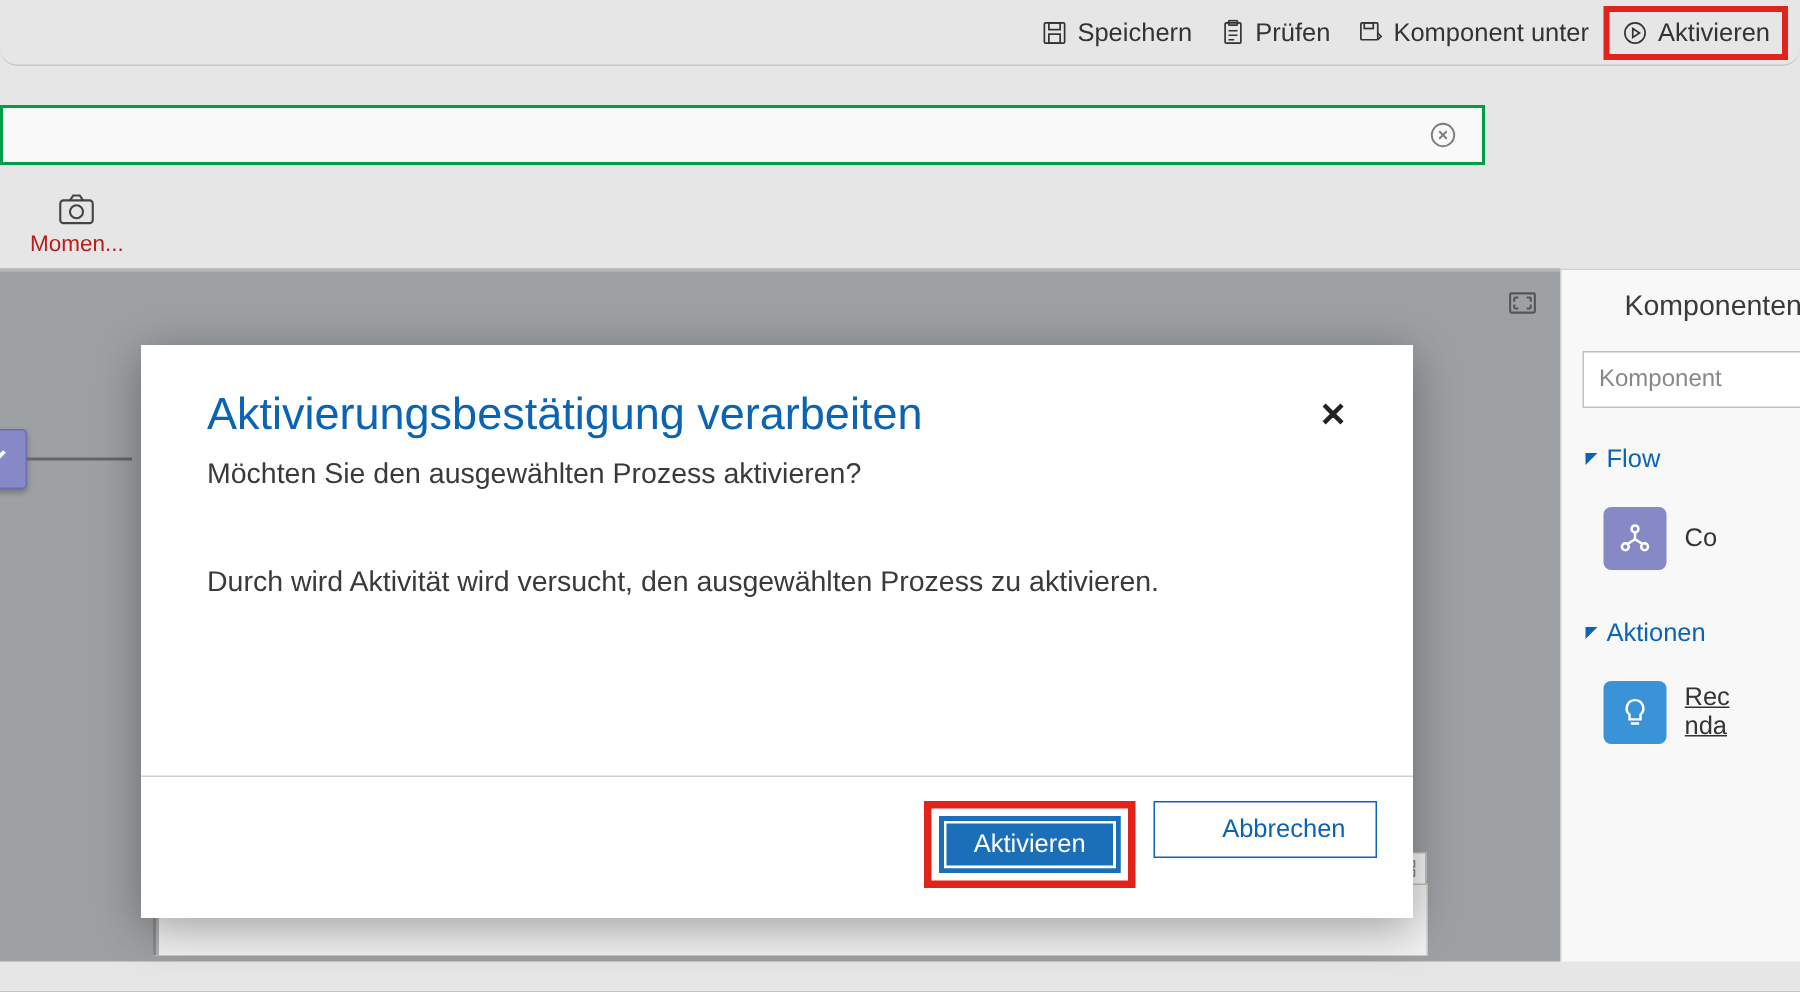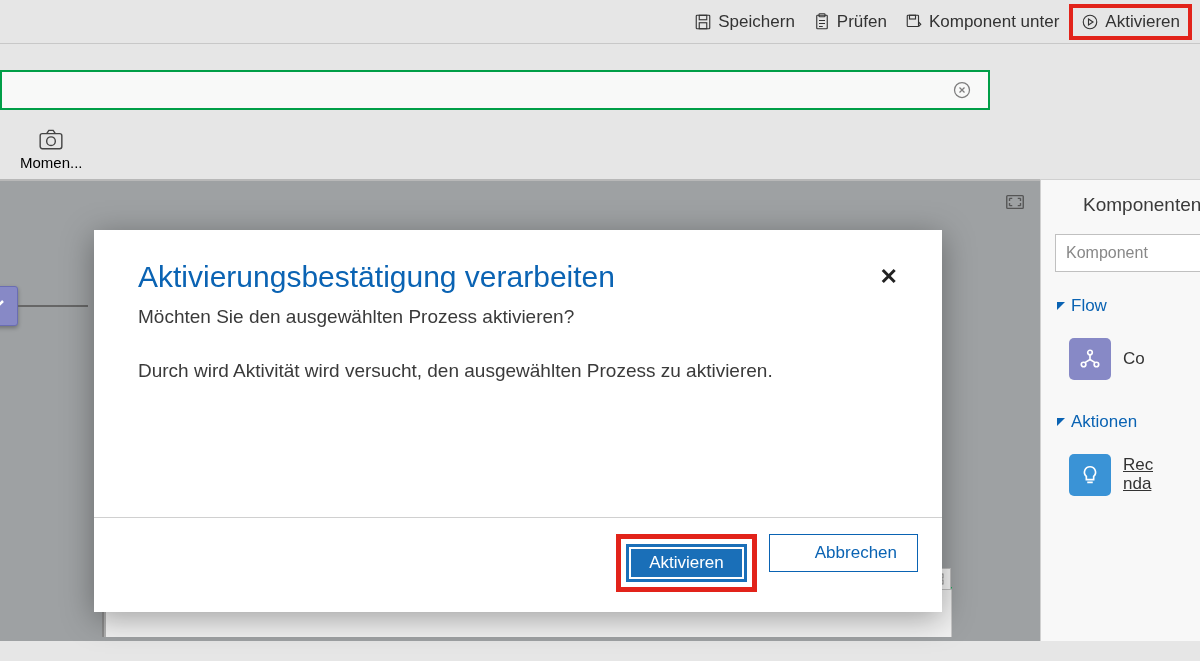--- a/index.html
+++ b/index.html
@@ -8,20 +8,21 @@
   
   .toolbar {
     height: 44px;
     background: #e6e6e6;
     display: flex;
     justify-content: flex-end;
     align-items: center;
     gap: 18px;
     padding: 0 16px;
     border-bottom: 1px solid #c8c8c8;
+    border-radius: 12px;
   }
   .toolbar-btn {
     display: flex;
     align-items: center;
     gap: 6px;
     color: #333;
     font-size: 17px;
     cursor: pointer;
   }
   .toolbar-btn svg { width: 18px; height: 18px; }
@@ -54,21 +55,21 @@
 
   
   .snapshot-row {
     padding: 18px 0 8px 20px;
     display: flex;
   }
   .snapshot-btn {
     display: flex;
     flex-direction: column;
     align-items: center;
-    color: #000000;
+    color: #b91c1c;
     font-size: 15px;
     gap: 4px;
     cursor: pointer;
   }
   .snapshot-btn svg { width: 26px; height: 22px; }
 
   
   .work-area {
     display: flex;
     height: 462px;
@@ -214,21 +215,21 @@
   }
   .modal-title {
     color: #0a63b3;
     font-size: 30px;
     font-weight: 400;
     margin-bottom: 12px;
   }
   .modal-subtitle {
     color: #3a3a3a;
     font-size: 19px;
-    margin-bottom: 32px;
+    margin-bottom: 50px;
   }
   .modal-body {
     color: #3a3a3a;
     font-size: 19px;
     flex: 1;
   }
   .modal-footer {
     border-top: 1px solid #d0d0d0;
     padding-top: 16px;
     display: flex;

